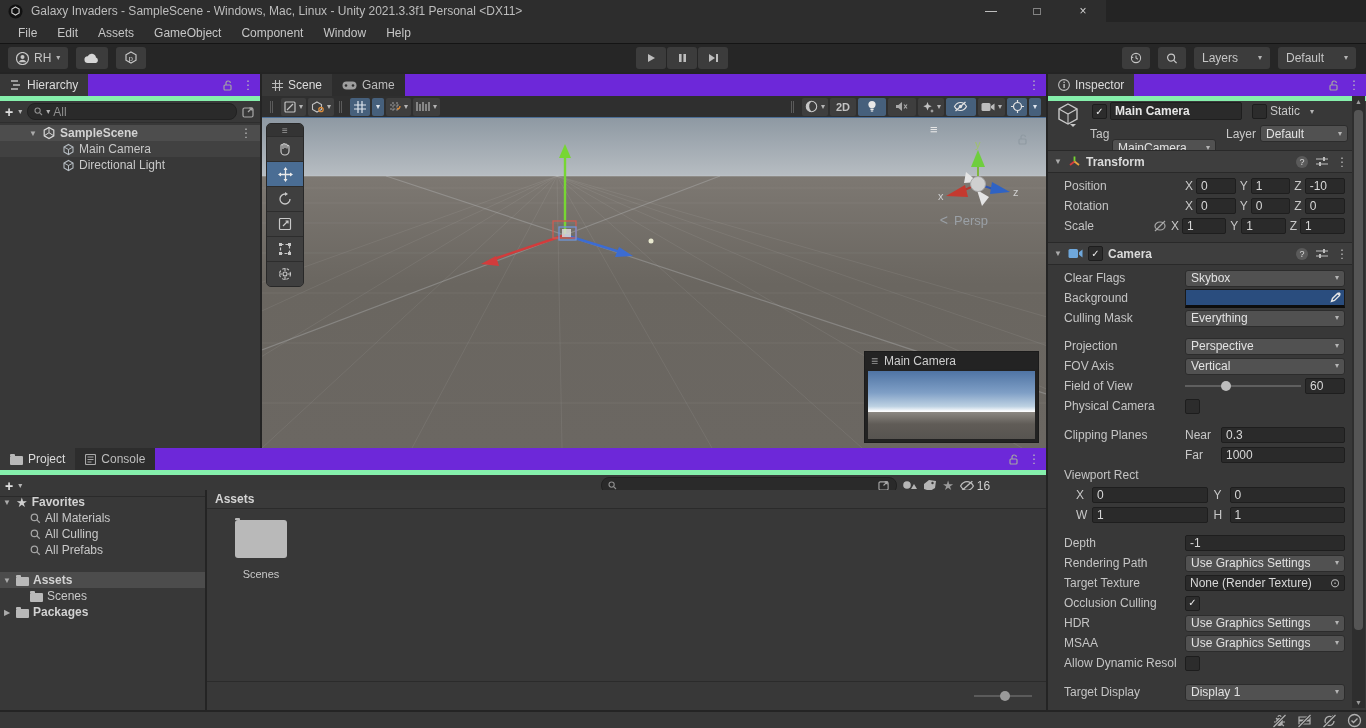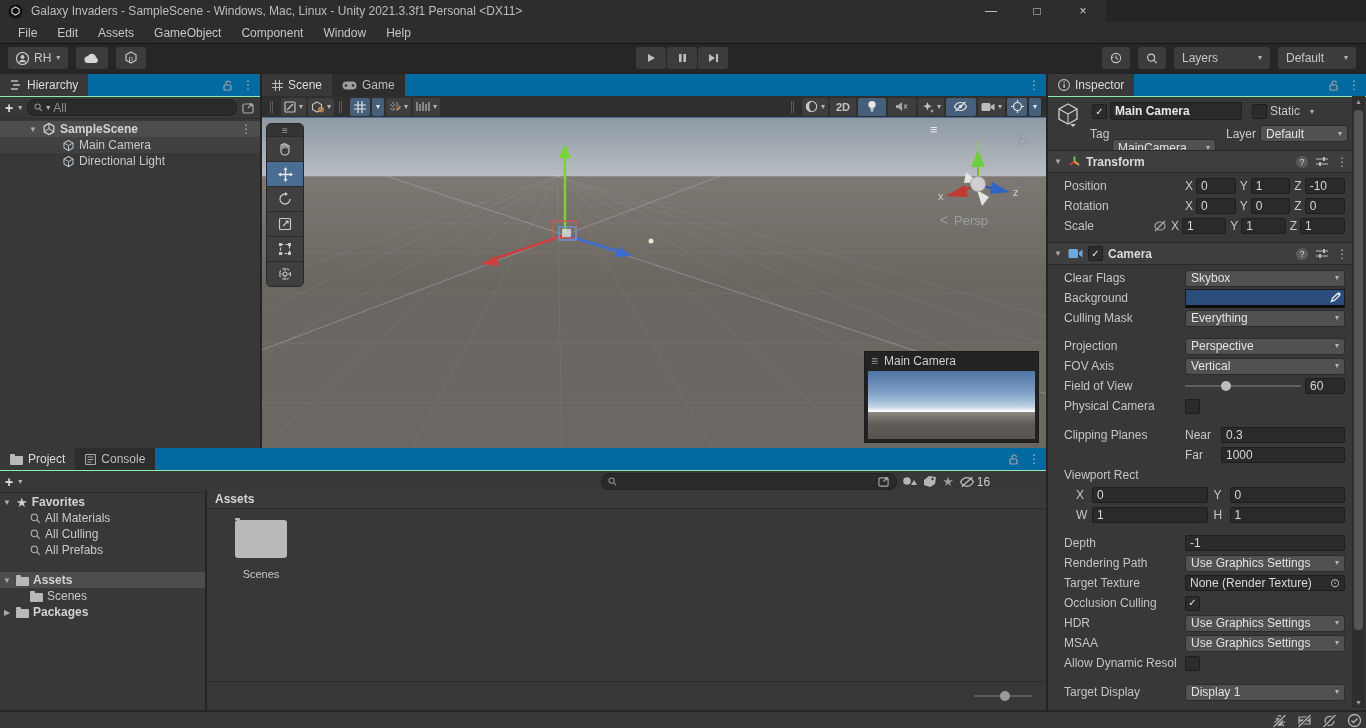--- a/index.html
+++ b/index.html
@@ -15,21 +15,21 @@
   .menubar{position:absolute;left:0;top:22px;width:1366px;height:22px;background:#2d2d2d;
            border-bottom:1px solid #141414;display:flex;align-items:center;padding-left:8px;box-sizing:border-box;}
   .menubar .mi{padding:0 10px;color:#c6c6c6;}
   .toolbar{position:absolute;left:0;top:44px;width:1366px;height:28px;background:#262626;}
   .tbtn{height:22px;background:#3c3c3c;border-radius:3px;display:flex;align-items:center;
         justify-content:center;gap:5px;color:#c6c6c6;padding:0 8px;box-sizing:border-box;}
   .tbgroup{position:absolute;top:3px;display:flex;gap:1px;}
   .caret{font-size:8px;color:#b5b5b5;line-height:1;}
   
   .panel{position:absolute;background:#383838;}
-  .tabbar{position:relative;height:22px;background:#0369a1;border-bottom:1px solid #86efac;display:flex;}
+  .tabbar{position:relative;height:22px;background:#6d28d9;border-bottom:5px solid #86efac;display:flex;}
   .tab{display:flex;align-items:center;gap:5px;padding:0 10px;background:#2d2d2d;color:#bdbdbd;}
   .tab.active{background:#383838;color:#dcdcdc;}
   .pctl{position:absolute;right:6px;top:0;height:22px;display:flex;align-items:center;gap:9px;color:#9e9e9e;}
   .kebab{font-size:12px;color:#bdbdbd;letter-spacing:0;}
   
   .tf{background:#2a2a2a;border:1px solid #1e1e1e;border-radius:2px;height:16px;line-height:15px;
       padding:0 4px;color:#d8d8d8;display:flex;align-items:center;box-sizing:border-box;}
   .dd{background:#515151;border:1px solid #2c2c2c;border-radius:3px;height:17px;display:flex;
       align-items:center;padding:0 5px;color:#e2e2e2;box-sizing:border-box;}
   .dd .caret{margin-left:auto;}
@@ -162,21 +162,21 @@
           <path d="M7 4v3l2.2 1.4" fill="none" stroke="#c6c6c6" stroke-width="1.2"></path>
           <path d="M1 5l1.2 2.4L4.3 6z" fill="#c6c6c6"></path>
           </svg>
       </div>
       <div class="tbtn" style="width:28px">
         <svg width="13" height="13" viewBox="0 0 13 13">
           <circle cx="5.5" cy="5.5" r="3.8" fill="none" stroke="#c6c6c6" stroke-width="1.3"></circle>
           <path d="M8.5 8.5l3 3" stroke="#c6c6c6" stroke-width="1.4"></path>
           </svg>
       </div>
-      <div class="tbtn" style="width:96px;justify-content:flex-start">
+      <div class="tbtn" style="width:76px;justify-content:flex-start">
         <span>Layers</span>
         <span class="caret" style="margin-left:auto">▾</span>
       </div>
       <div class="tbtn" style="width:78px;justify-content:flex-start">
         <span>Default</span>
         <span class="caret" style="margin-left:auto">▾</span>
       </div>
     </div>
   </div>
 

